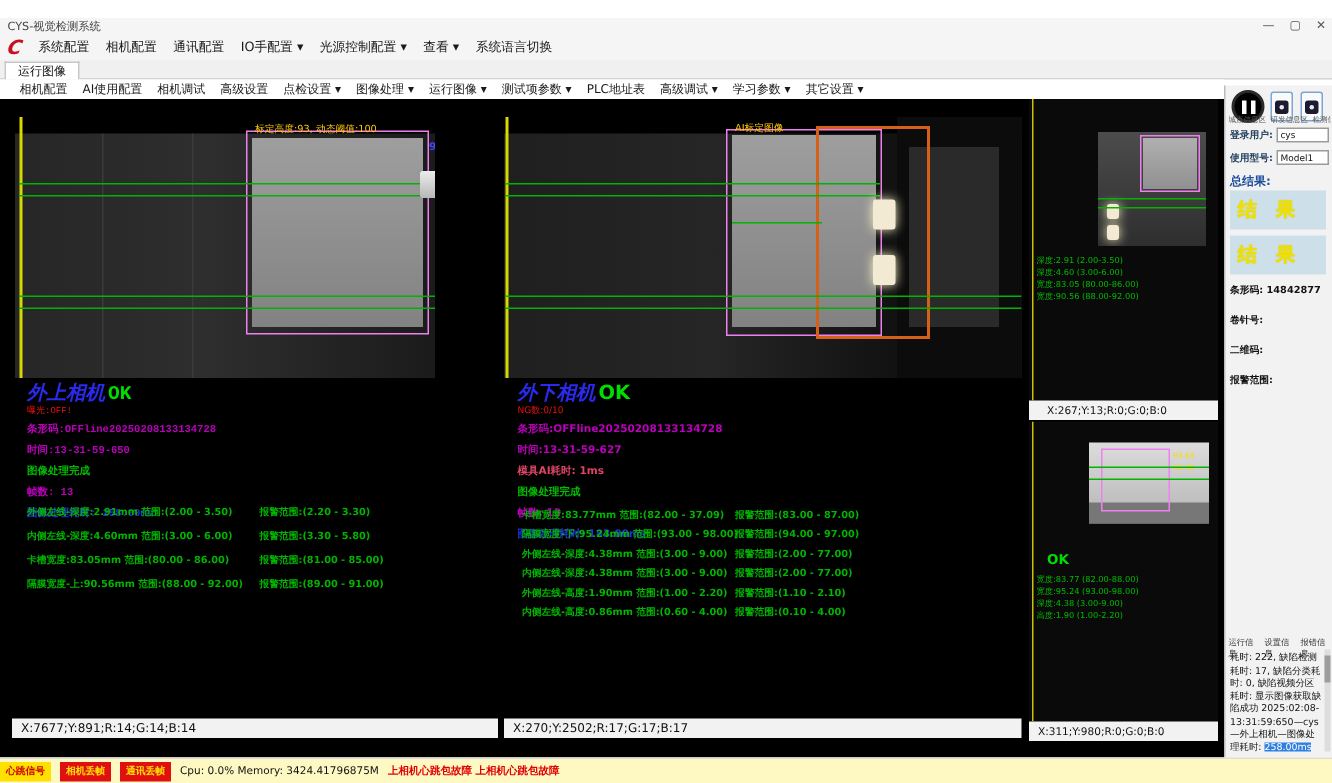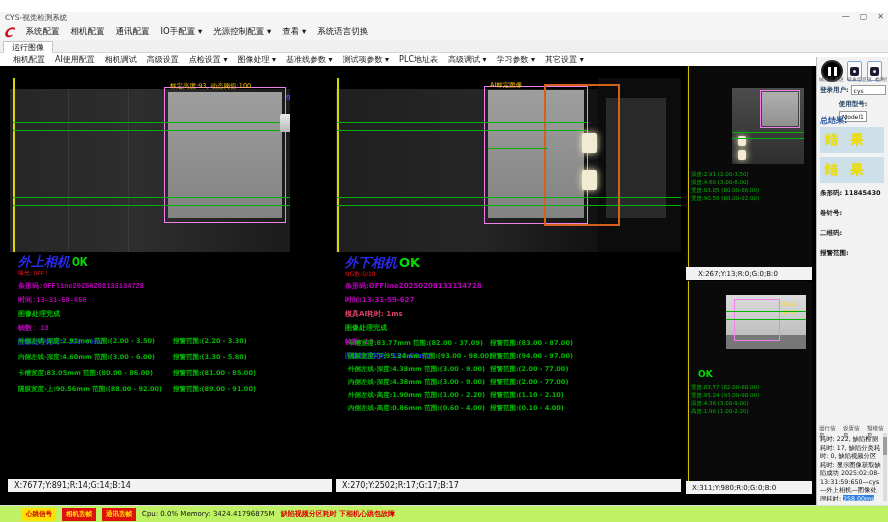--- a/index.html
+++ b/index.html
@@ -104,22 +104,22 @@
   .sline { position:absolute; left:3px; font-size:6.5px; font-weight:bold; color:#111; white-space:nowrap; }
   .info-tabs { position:absolute; left:2px; top:368px; width:68px; display:flex; gap:4px;
     font-size:5.5px; color:#333; }
   .log { position:absolute; left:3px; top:378px; width:62px; height:66px; font-size:6.3px;
     line-height:8.5px; color:#111; word-break:break-all; overflow:hidden; }
   .log-hl { background:#2f7fe0; color:#fff; }
   .side-scroll { position:absolute; right:1px; top:376px; width:4px; height:68px; background:#ddd; }
   .side-thumb { position:absolute; left:0; top:4px; width:4px; height:18px; background:#9d9d9d; }
 
   
-  .statusbar { position:absolute; left:0; top:505px; width:100%; height:17px; background:#bef264;
-    border-top:1px solid #ddd; display:flex; align-items:center; gap:6px; padding-left:22px; }
+  .statusbar { position:absolute; left:0; top:505px; width:100%; height:17px; background:#fef9c3;
+    border-top:1px solid #ddd; display:flex; align-items:center; gap:6px; padding-left:0; }
   .badge { font-size:6.5px; font-weight:bold; padding:2px 4px; }
   .badge-yellow { background:#ffe000; color:#cc0000; }
   .badge-red { background:#e01010; color:#ffe000; }
   .sb-text { font-size:7px; color:#111; }
   .sb-err { font-size:7px; color:#e00000; font-weight:bold; }
 </style>
 </head>
 <body>
 
 <div class="app">
@@ -148,21 +148,21 @@
     <div class="tab-active">运行图像</div>
   </div>
 
   <div class="toolbar">
     <span class="tb-item">相机配置</span>
     <span class="tb-item">AI使用配置</span>
     <span class="tb-item">相机调试</span>
     <span class="tb-item">高级设置</span>
     <span class="tb-item">点检设置 ▾</span>
     <span class="tb-item">图像处理 ▾</span>
-    <span class="tb-item">基准线参数 ▾</span>
+    <span class="tb-item">运行图像 ▾</span>
     <span class="tb-item">测试项参数 ▾</span>
     <span class="tb-item">PLC地址表</span>
     <span class="tb-item">高级调试 ▾</span>
     <span class="tb-item">学习参数 ▾</span>
     <span class="tb-item">其它设置 ▾</span>
   </div>
 
   <div class="main-bg"></div>
 
   <div class="cam-img img-left">
@@ -330,28 +330,28 @@
     </div>
     <div class="zone-tabs">
       <span>城点信息区</span>
       <span>研发信息区</span>
       <span>检测信息区</span>
     </div>
     <div class="srow" style="top:28px;">
       <span class="slabel">登录用户:</span>
       <span class="sfield">cys</span>
     </div>
-    <div class="srow" style="top:43px;flex-direction:column;">
+    <div class="srow" style="top:43px;">
       <span class="slabel">使用型号:</span>
       <span class="sfield">Model1</span>
     </div>
     <div class="total-label" style="top:58px;">总结果:</div>
     <div class="result-box" style="top:70px;">结 果</div>
     <div class="result-box" style="top:100px;">结 果</div>
-    <div class="sline" style="top:132px;">条形码: 11845430</div>
+    <div class="sline" style="top:132px;">条形码: 14842877</div>
     <div class="sline" style="top:152px;">卷针号:</div>
     <div class="sline" style="top:172px;">二维码:</div>
     <div class="sline" style="top:192px;">报警范围:</div>
     <div class="info-tabs">
       <span>运行信息</span>
       <span>设置信息</span>
       <span>报错信息</span>
     </div>
     <div class="log">
       <span>耗时: 222, 缺陷检测耗时: 17, 缺陷分类耗时: 0, 缺陷视频分区耗时: 显示图像获取缺陷成功 2025:02:08-13:31:59:650—cys—外上相机—图像处理耗时: </span><span class="log-hl">258.00ms</span>
@@ -359,16 +359,16 @@
     <div class="side-scroll">
       <div class="side-thumb"></div>
     </div>
   </div>
 
   <div class="statusbar">
     <span class="badge badge-yellow">心跳信号</span>
     <span class="badge badge-red">相机丢帧</span>
     <span class="badge badge-red">通讯丢帧</span>
     <span class="sb-text">Cpu: 0.0% Memory: 3424.41796875M</span>
-    <span class="sb-err">缺陷视频分区耗时  下相机心跳包故障</span>
+    <span class="sb-err">上相机心跳包故障  上相机心跳包故障</span>
   </div>
 
 </div>
 
 </body></html>

